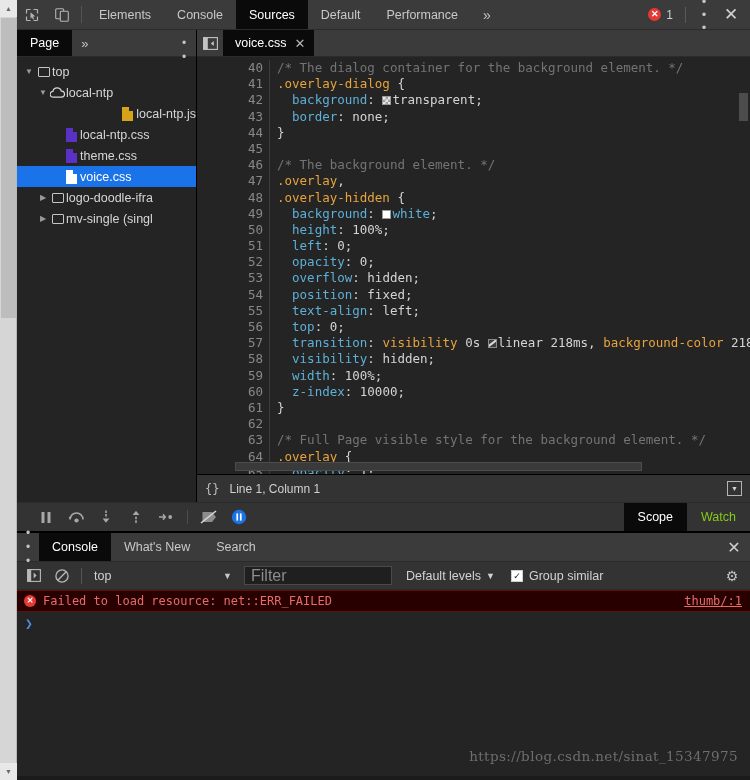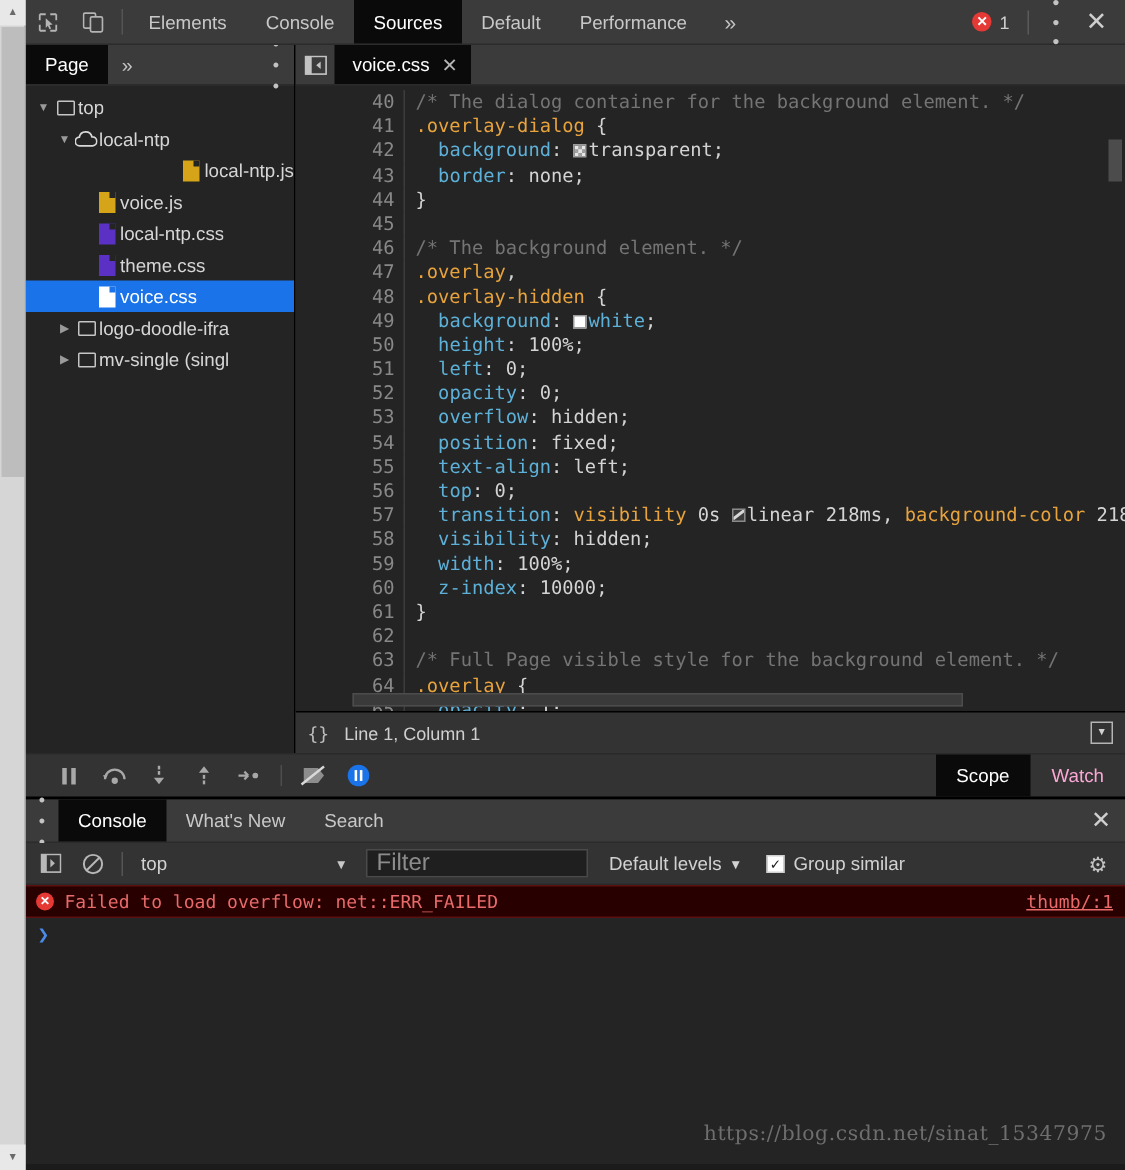--- a/index.html
+++ b/index.html
@@ -161,21 +161,21 @@
 
   
   .debug-bar {
     height: 30px; min-height: 30px; background: #333333;
     display: flex; align-items: stretch; border-top: 1px solid #2a2a2a; border-bottom: 1px solid #000;
   }
   .dbtn { width: 30px; display: flex; align-items: center; justify-content: center; color: #a8a8a8; }
   .dsep { width: 1px; background: #4d4d4d; margin: 7px 6px; }
   .dgap { flex: 0 0 14px; }
   .scope-tabs { margin-left: auto; display: flex; align-items: stretch; }
-  .scope-tab { padding: 0 14px; display: flex; align-items: center; font-size: 12.5px; color: #f9a8d4; }
+  .scope-tab { padding: 0 14px; display: flex; align-items: center; font-size: 12.5px; color: #84cc16; }
   .scope-tab.active { background: #0a0a0a; color: #fff; }
   .scope-pad { width: 263px; }
 
   
   .drawer { flex: 1; display: flex; flex-direction: column; background: #242424; border-top: 1px solid #000; min-height: 0; }
   .drawer-tabbar { height: 29px; min-height: 29px; background: #3b3b3b; display: flex; align-items: stretch; border-bottom: 1px solid #2b2b2b; }
   .drawer-kebab { width: 22px; display: flex; flex-direction: column; align-items: center; justify-content: center; color: #c3c3c3; font-size: 12px; }
   .drawer-tab { padding: 0 13px; display: flex; align-items: center; font-size: 12.5px; color: #c8c8c8; white-space: nowrap; }
   .drawer-tab.active { background: #0a0a0a; color: #fff; }
   .drawer-close { margin-left: auto; width: 32px; display: flex; align-items: center; justify-content: center; color: #cfcfcf; font-size: 16px; }
@@ -313,30 +313,20 @@
             </div>
             <div class="tree-row" style="padding-left: 24px; justify-content: flex-end;">
               <span class="tw none">&nbsp;</span>
               <span class="ticon">
                 <span class="fglyph">
                   <span class="body" style="background: rgb(214, 164, 25);"></span>
                   <span class="fold" style="background: rgb(36, 36, 36);"></span>
                 </span>
               </span>
               <span class="tlabel">local-ntp.js</span>
-            </div>
-            <div class="tree-row" style="padding-left: 34px;">
-              <span class="tw none">&nbsp;</span>
-              <span class="ticon">
-                <span class="fglyph">
-                  <span class="body" style="background: rgb(214, 164, 25);"></span>
-                  <span class="fold" style="background: rgb(36, 36, 36);"></span>
-                </span>
-              </span>
-              <span class="tlabel">voice.js</span>
             </div>
             <div class="tree-row" style="padding-left: 34px;">
               <span class="tw none">&nbsp;</span>
               <span class="ticon">
                 <span class="fglyph">
                   <span class="body" style="background: rgb(91, 48, 196);"></span>
                   <span class="fold" style="background: rgb(36, 36, 36);"></span>
                 </span>
               </span>
               <span class="tlabel">local-ntp.css</span>
@@ -507,21 +497,21 @@
         <div class="gs">
           <span class="cbx">✓</span>
           <span>Group similar</span>
         </div>
         <div class="gear">⚙</div>
       </div>
 
       <div class="console-out">
         <div class="err-row">
           <span class="ico">✕</span>
-          <span class="err-text">Failed to load overflow: net::ERR_FAILED</span>
+          <span class="err-text">Failed to load resource: net::ERR_FAILED</span>
           <span class="err-src">thumb/:1</span>
         </div>
         <div class="prompt-row">
           <span class="prompt-caret">❯</span>
         </div>
       </div>
     </div>
   </div>
 
   <div class="watermark">https://blog.csdn.net/sinat_15347975</div>

